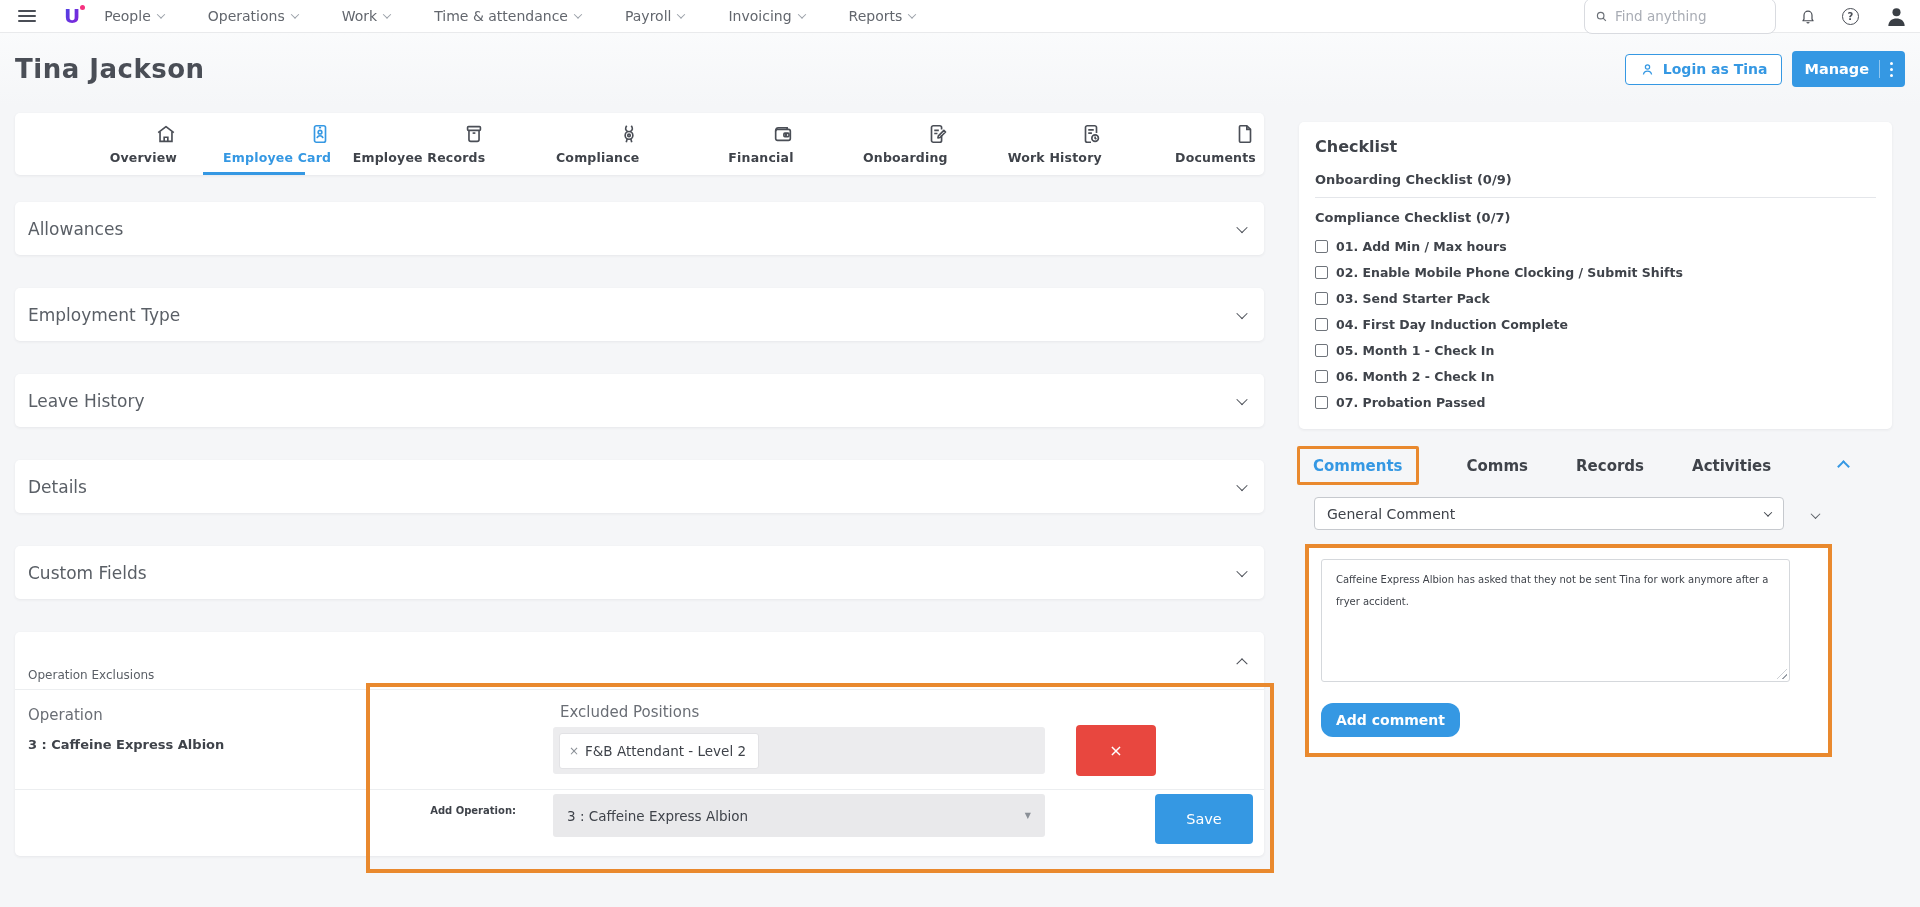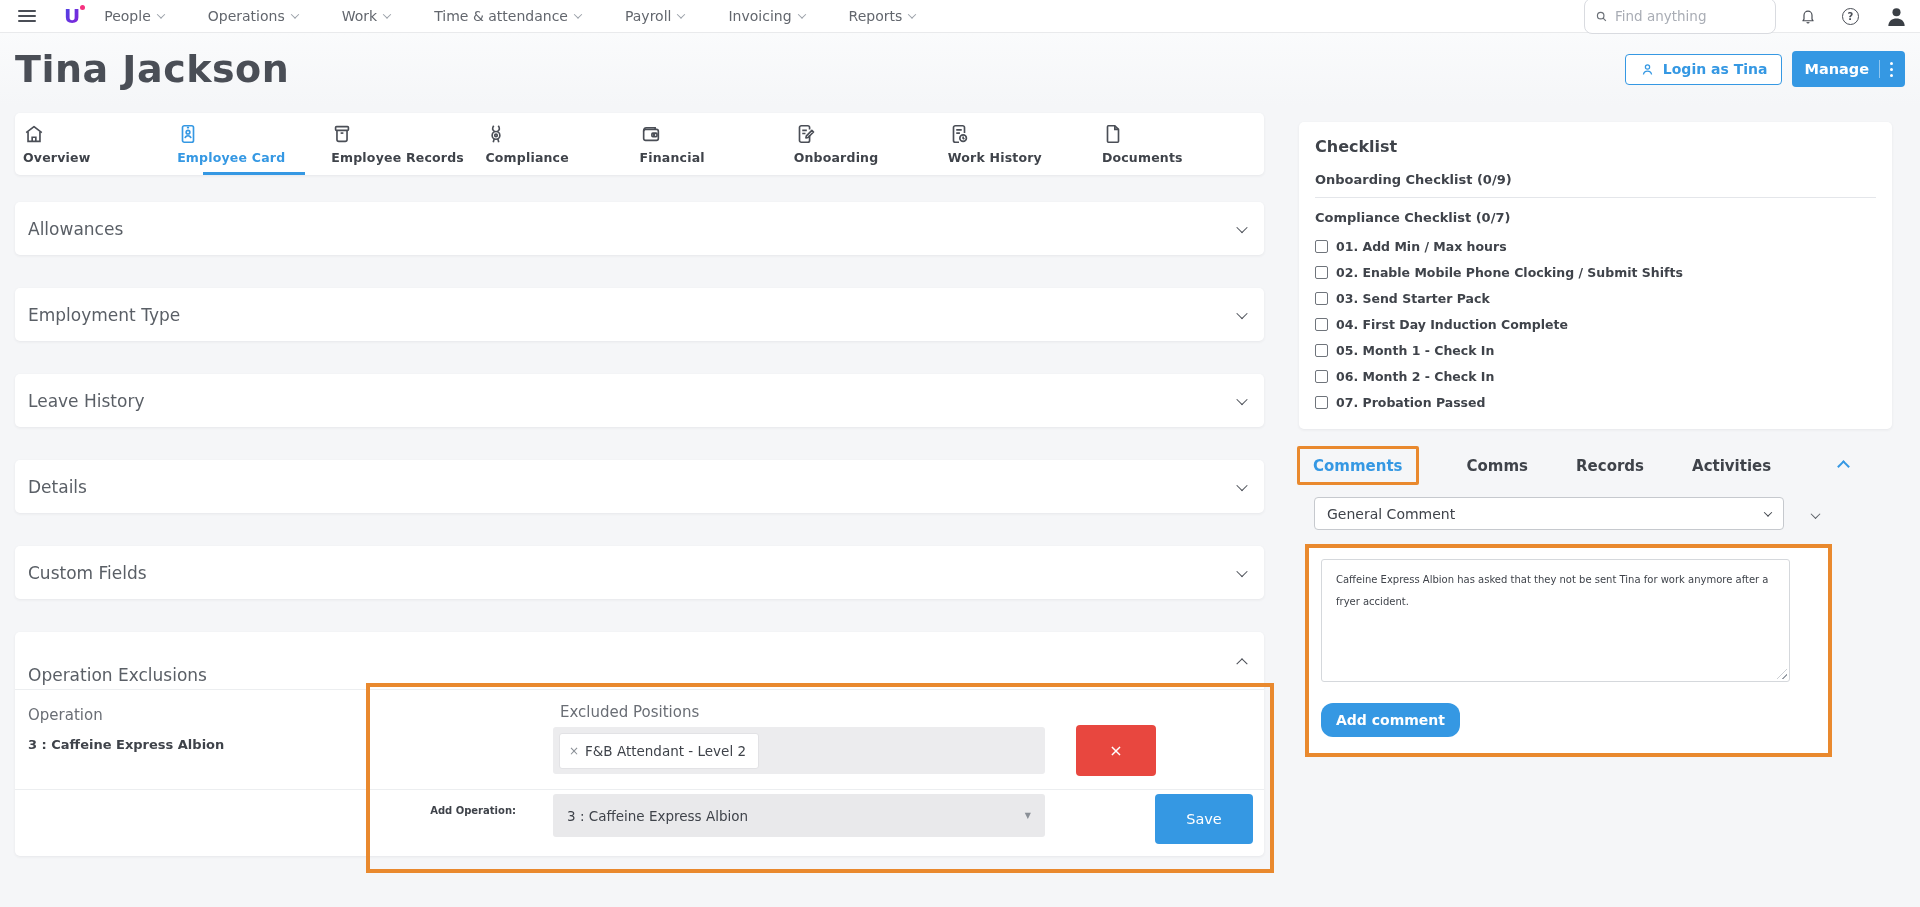--- a/index.html
+++ b/index.html
@@ -34,56 +34,56 @@
   .search-box svg { flex:none; }
   .search-box input { border:none; outline:none; width:100%; font-size:13.5px; color:#3f434a; font-family:inherit; background:transparent; }
   .search-box input::placeholder { color:#a9adb5; }
   .icon-btn { display:flex; align-items:center; justify-content:center; margin-right:26px; cursor:pointer; color:#4a4e56; }
   .help-circle { width:17px; height:17px; border:1.4px solid #4a4e56; border-radius:50%; font-size:10px; font-weight:bold;
                  display:flex; align-items:center; justify-content:center; color:#4a4e56; }
   .avatar { margin-right:2px; }
   
   .page-header { position:absolute; top:33px; left:0; width:1920px; height:72px;
     background:linear-gradient(#fafbfc,#f5f6f8); display:flex; align-items:center; padding:0 15px; }
-  .page-title { font-size:38px; font-weight:bold; color:#4a4e56; letter-spacing:.5px; }
+  .page-title { font-size:26px; font-weight:bold; color:#4a4e56; letter-spacing:.5px; }
   .header-actions { margin-left:auto; display:flex; align-items:center; gap:10px; }
   .btn-outline {
     display:flex; align-items:center; gap:8px; height:31px; padding:0 14px;
     border:1px solid #3598e3; color:#3598e3; background:#fff; border-radius:4px;
     font-size:14px; font-weight:bold; cursor:pointer; font-family:inherit;
   }
   .btn-solid {
     display:flex; align-items:center; height:36px; padding:0 12px;
     background:#3598e3; color:#fff; border:none; border-radius:4px;
     font-size:14.5px; font-weight:bold; cursor:pointer; font-family:inherit; gap:10px;
   }
   .btn-solid .vline { width:1px; height:18px; background:rgba(255,255,255,.45); }
   .kebab { display:flex; flex-direction:column; gap:3px; }
   .kebab i { width:3px; height:3px; border-radius:50%; background:#fff; }
   
   .left-col { position:absolute; left:15px; top:113px; width:1249px; }
   .card { background:#fff; border-radius:5px; box-shadow:0 1px 3px rgba(40,45,60,.07); }
   .tabs-card { height:62px; display:flex; align-items:stretch; padding:0 8px; margin-bottom:27px; }
-  .tab { flex:1; display:flex; flex-direction:column; align-items:flex-start; justify-content:center; gap:5px;
+  .tab { flex:1; display:flex; flex-direction:column; align-items:flex-end; justify-content:center; gap:5px;
          cursor:pointer; color:#3f434a; position:relative; }
   .tab .tab-label { font-size:12.5px; font-weight:bold; letter-spacing:.2px; }
   .tab svg { color:#4a4e56; }
   .tab.active { color:#3598e3; }
   .tab.active svg { color:#3598e3; }
   .tab.active .tab-label { color:#3598e3; }
   .tab.active::after { content:""; position:absolute; bottom:0; left:17%; right:17%; height:3px; background:#3598e3; }
   .accordion { height:53px; display:flex; align-items:center; justify-content:space-between;
                padding:0 18px 0 13px; margin-bottom:33px; cursor:pointer; }
   .accordion .acc-label { font-size:17px; color:#5a5f66; }
   .accordion .chev { width:8px; height:8px; color:#4a4e56; }
   
   .opex-card { position:relative; height:224px; margin-bottom:0; }
   .opex-header { position:absolute; top:0; left:0; right:0; height:57px; display:flex; align-items:center;
                  justify-content:space-between; padding:0 18px 0 13px; cursor:pointer; }
-  .opex-header .acc-label { font-size:17px; color:#5a5f66;margin-top:28px; }
+  .opex-header .acc-label { font-size:12px; color:#5a5f66;margin-top:28px; }
   .chev-up { display:inline-block; width:8px; height:8px; border-right:1.6px solid #4a4e56; border-bottom:1.6px solid #4a4e56; transform:rotate(-135deg) translate(-2px,-2px); }
   .opex-div1 { position:absolute; top:57px; left:0; right:0; border-top:1px solid #eceef0; }
   .opex-div2 { position:absolute; top:157px; left:0; right:0; border-top:1px solid #eceef0; }
   .opex-operation-label { position:absolute; left:13px; top:74px; font-size:15px; color:#6a6e75; }
   .opex-operation-value { position:absolute; left:13px; top:105px; font-size:13px; font-weight:bold; color:#3f434a; }
   .opex-excluded-label { position:absolute; left:545px; top:71px; font-size:15px; color:#6a6e75; }
   .tag-input { position:absolute; left:538px; top:95px; width:492px; height:47px; background:#ececee;
                border-radius:3px; display:flex; align-items:center; padding:0 6px; cursor:text; }
   .tag-chip { background:#fff; border:1px solid #e2e2e5; border-radius:3px; height:36px; display:flex; align-items:center;
               gap:6px; padding:0 12px 0 9px; font-size:13.5px; color:#3f434a; }

